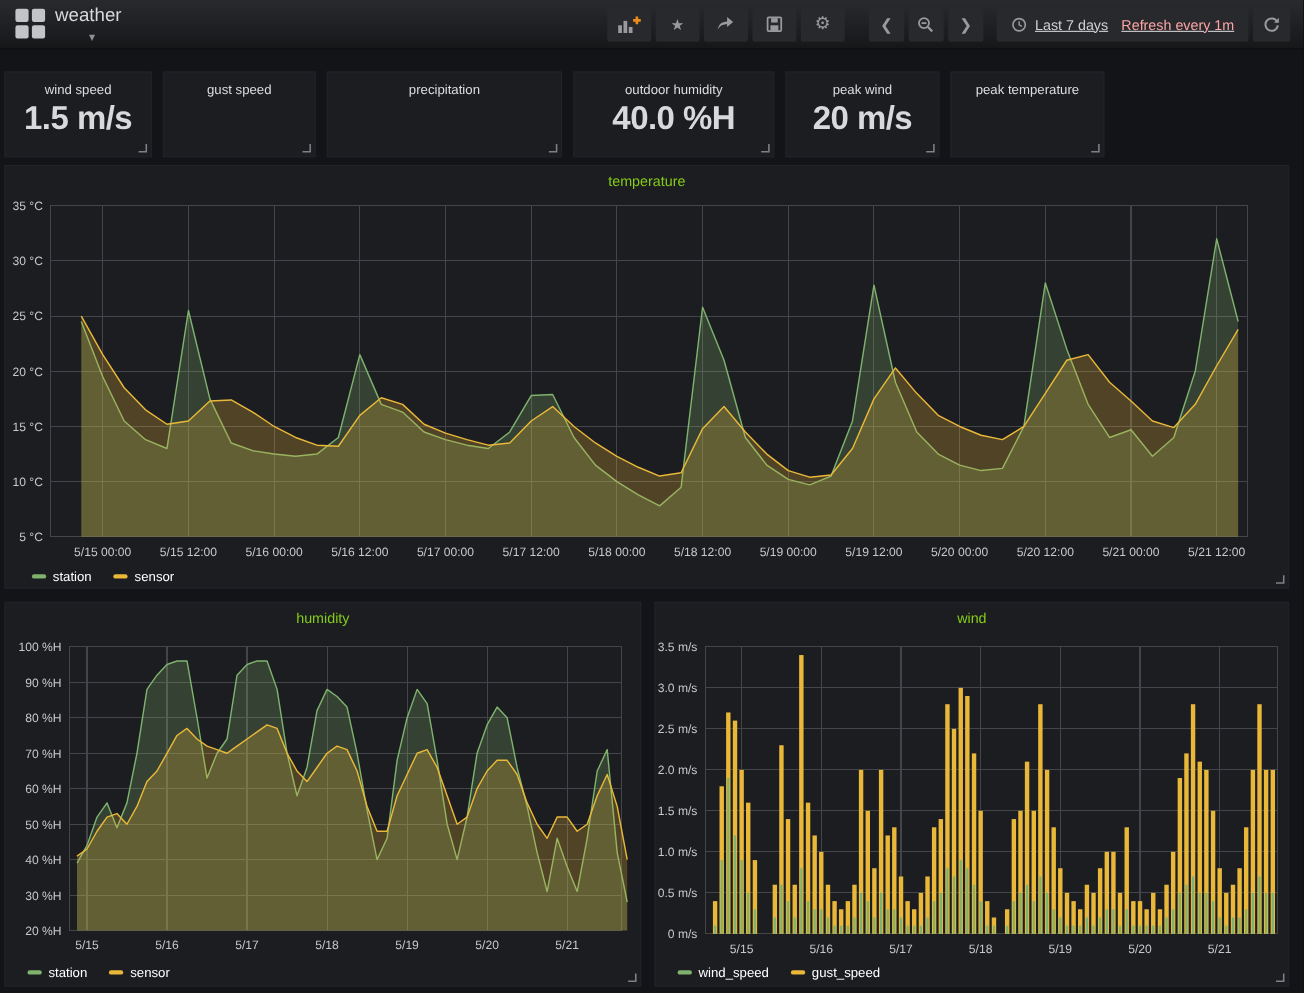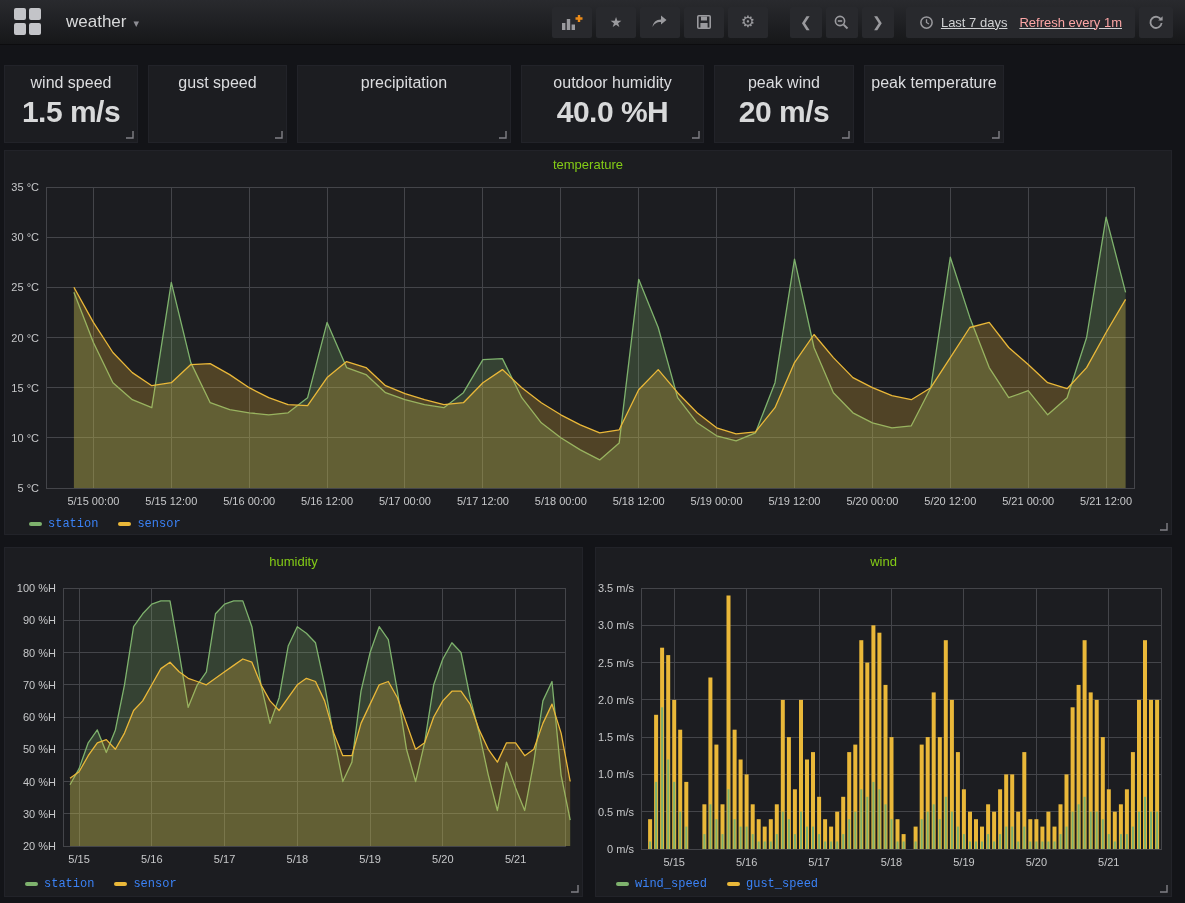--- a/index.html
+++ b/index.html
@@ -7,21 +7,21 @@
   body { font-family:"Liberation Sans","DejaVu Sans",sans-serif; }
   .screen { position:relative; width:1185px; height:903px; background:#131418; overflow:hidden; }
 
   
   .navbar { position:absolute; top:0; left:0; width:100%; height:45px;
             background:linear-gradient(#292a2e,#161719); border-bottom:1px solid #0c0c0e;
             display:flex; align-items:center; padding:0 12px; }
   .logo { width:28px; height:28px; display:grid; grid-template-columns:12px 12px; grid-template-rows:12px 12px;
           gap:3px; margin-left:2px; cursor:pointer; }
   .logo span { background:#c3c4c8; border-radius:2px; }
-  .dash-title { display:flex; align-items:center; margin-left:24px; cursor:pointer; }
+  .dash-title { display:flex; align-items:center; margin-left:8px; cursor:pointer;flex-direction:column; }
   .dash-title .t { font-size:17px; color:#d8d9da; }
   .dash-title .caret { font-size:11px; color:#8e8e94; margin-left:7px; padding-top:3px; }
   .nav-right { margin-left:auto; display:flex; align-items:center; }
   .nav-btn { height:31px; min-width:40px; background:#28292d; border:none; border-radius:2px;
              display:flex; align-items:center; justify-content:center; margin-left:4px;
              color:#9a9a9e; cursor:pointer; }
   .nav-btn svg { display:block; }
   .glyph { font-size:14px; color:#9a9a9e; line-height:1; }
   .gap-lg { margin-left:22px; }
   .gap-md { margin-left:12px;text-decoration:underline; }
@@ -33,30 +33,30 @@
 
   
   .panel { position:absolute; background:#1c1d21; border:1px solid #222329; }
   .panel-title { position:absolute; top:6px; left:0; width:100%; text-align:center;
                  font-size:13px; font-weight:400; color:#84cc16; cursor:pointer; z-index:2; }
   .rs-handle { position:absolute; right:2px; bottom:2px; width:11px; height:11px; cursor:nwse-resize; z-index:3; }
 
   
   .stats-row { position:absolute; top:65px; left:4px; display:flex; gap:10px; }
   .stat { position:relative; height:78px; background:#1c1d21; border:1px solid #222329; }
-  .stat .s-title { margin-top:8px; text-align:center; font-size:16px; color:#dcdde0; cursor:pointer; }
+  .stat .s-title { margin-top:8px; text-align:center; font-size:12px; color:#dcdde0; cursor:pointer; }
   .stat .s-value { margin-top:3px; text-align:center; font-size:30px; font-weight:700; color:#d8d9da; letter-spacing:-0.5px; }
 
   
   .chart-svg { position:absolute; top:0; left:0; }
   svg text { font-family:"Liberation Sans","DejaVu Sans",sans-serif; font-size:11px; fill:#c7c8ca; }
   .legend { position:absolute; display:flex; gap:20px; z-index:2; }
   .legend-item { display:flex; align-items:center; gap:6px; cursor:pointer; }
   .legend-swatch { width:13px; height:4px; border-radius:2px; display:inline-block; }
-  .legend-label { font-size:12px; color:#3b82f6;font-family:Liberation Mono, monospace; }
+  .legend-label { font-size:12px; color:#ffffff; }
 
   #panel-temp { top:150px; left:4px; width:1168px; height:385px; }
   #panel-temp .legend { left:24px; top:366px; }
   #panel-hum  { top:547px; left:4px; width:579px; height:350px; }
   #panel-hum .legend { left:20px; top:329px; }
   #panel-wind { top:547px; left:595px; width:577px; height:350px; }
   #panel-wind .legend { left:20px; top:329px; }
 </style>
 </head>
 <body>

